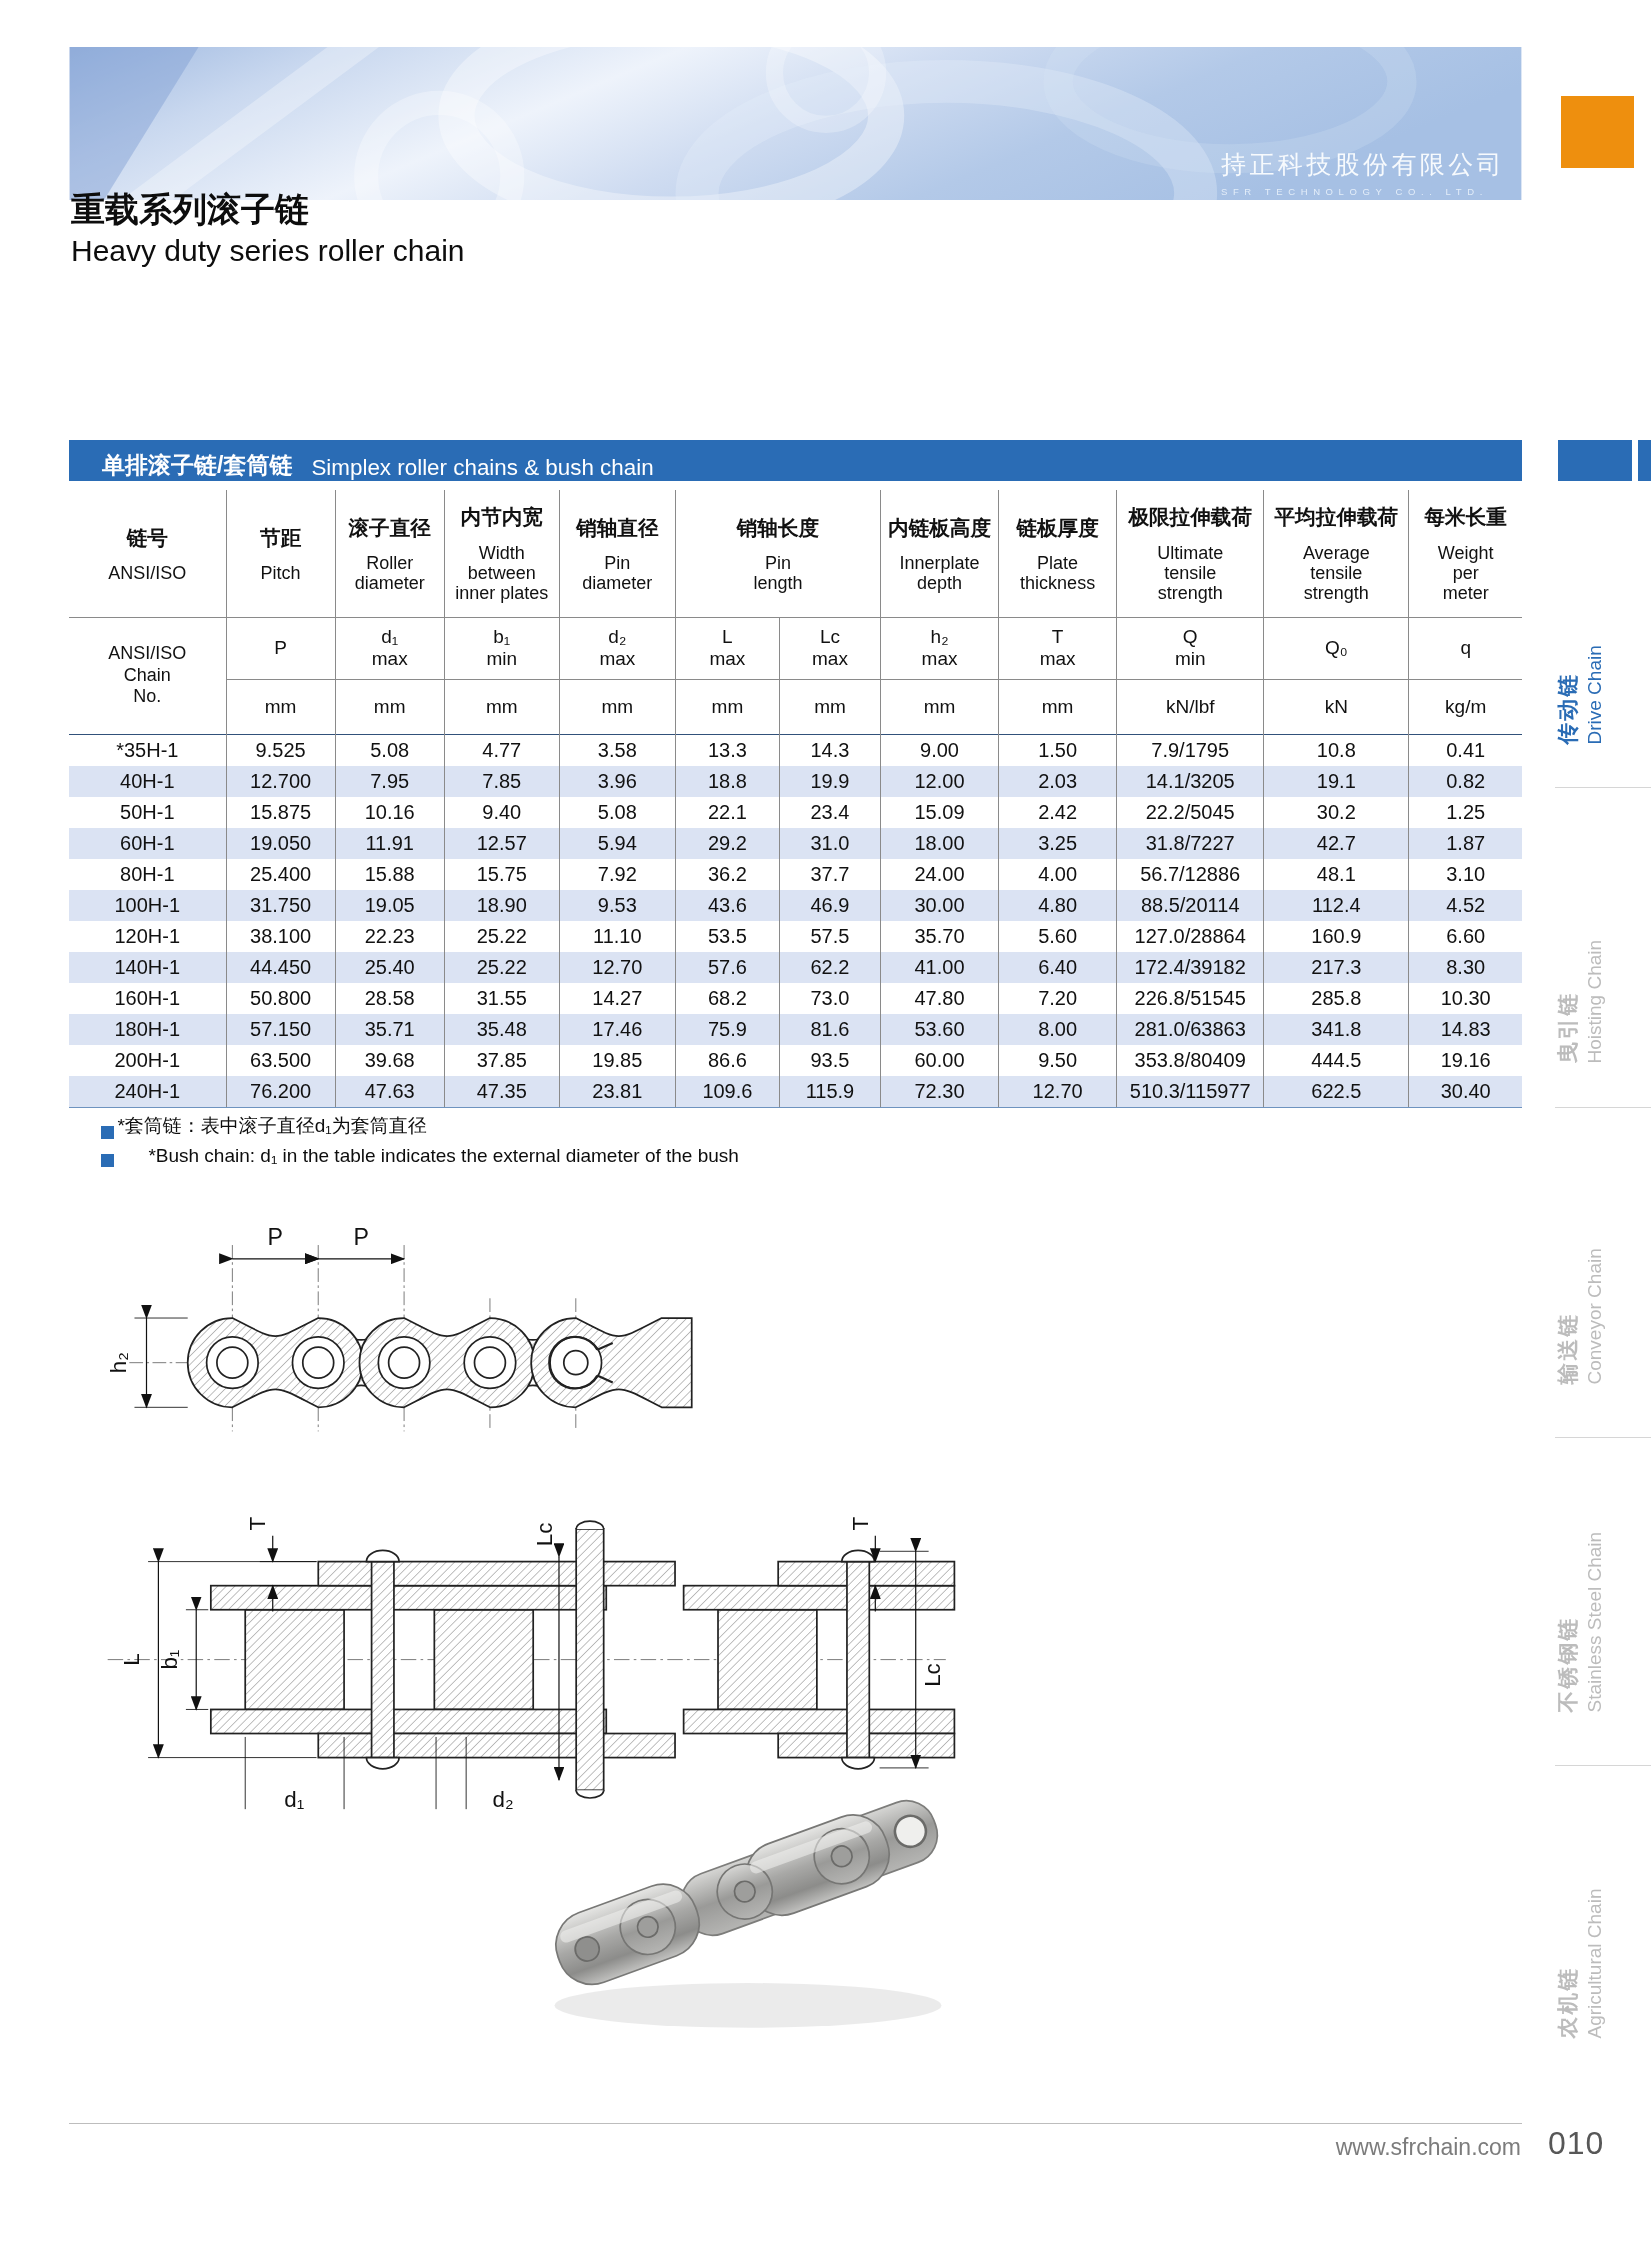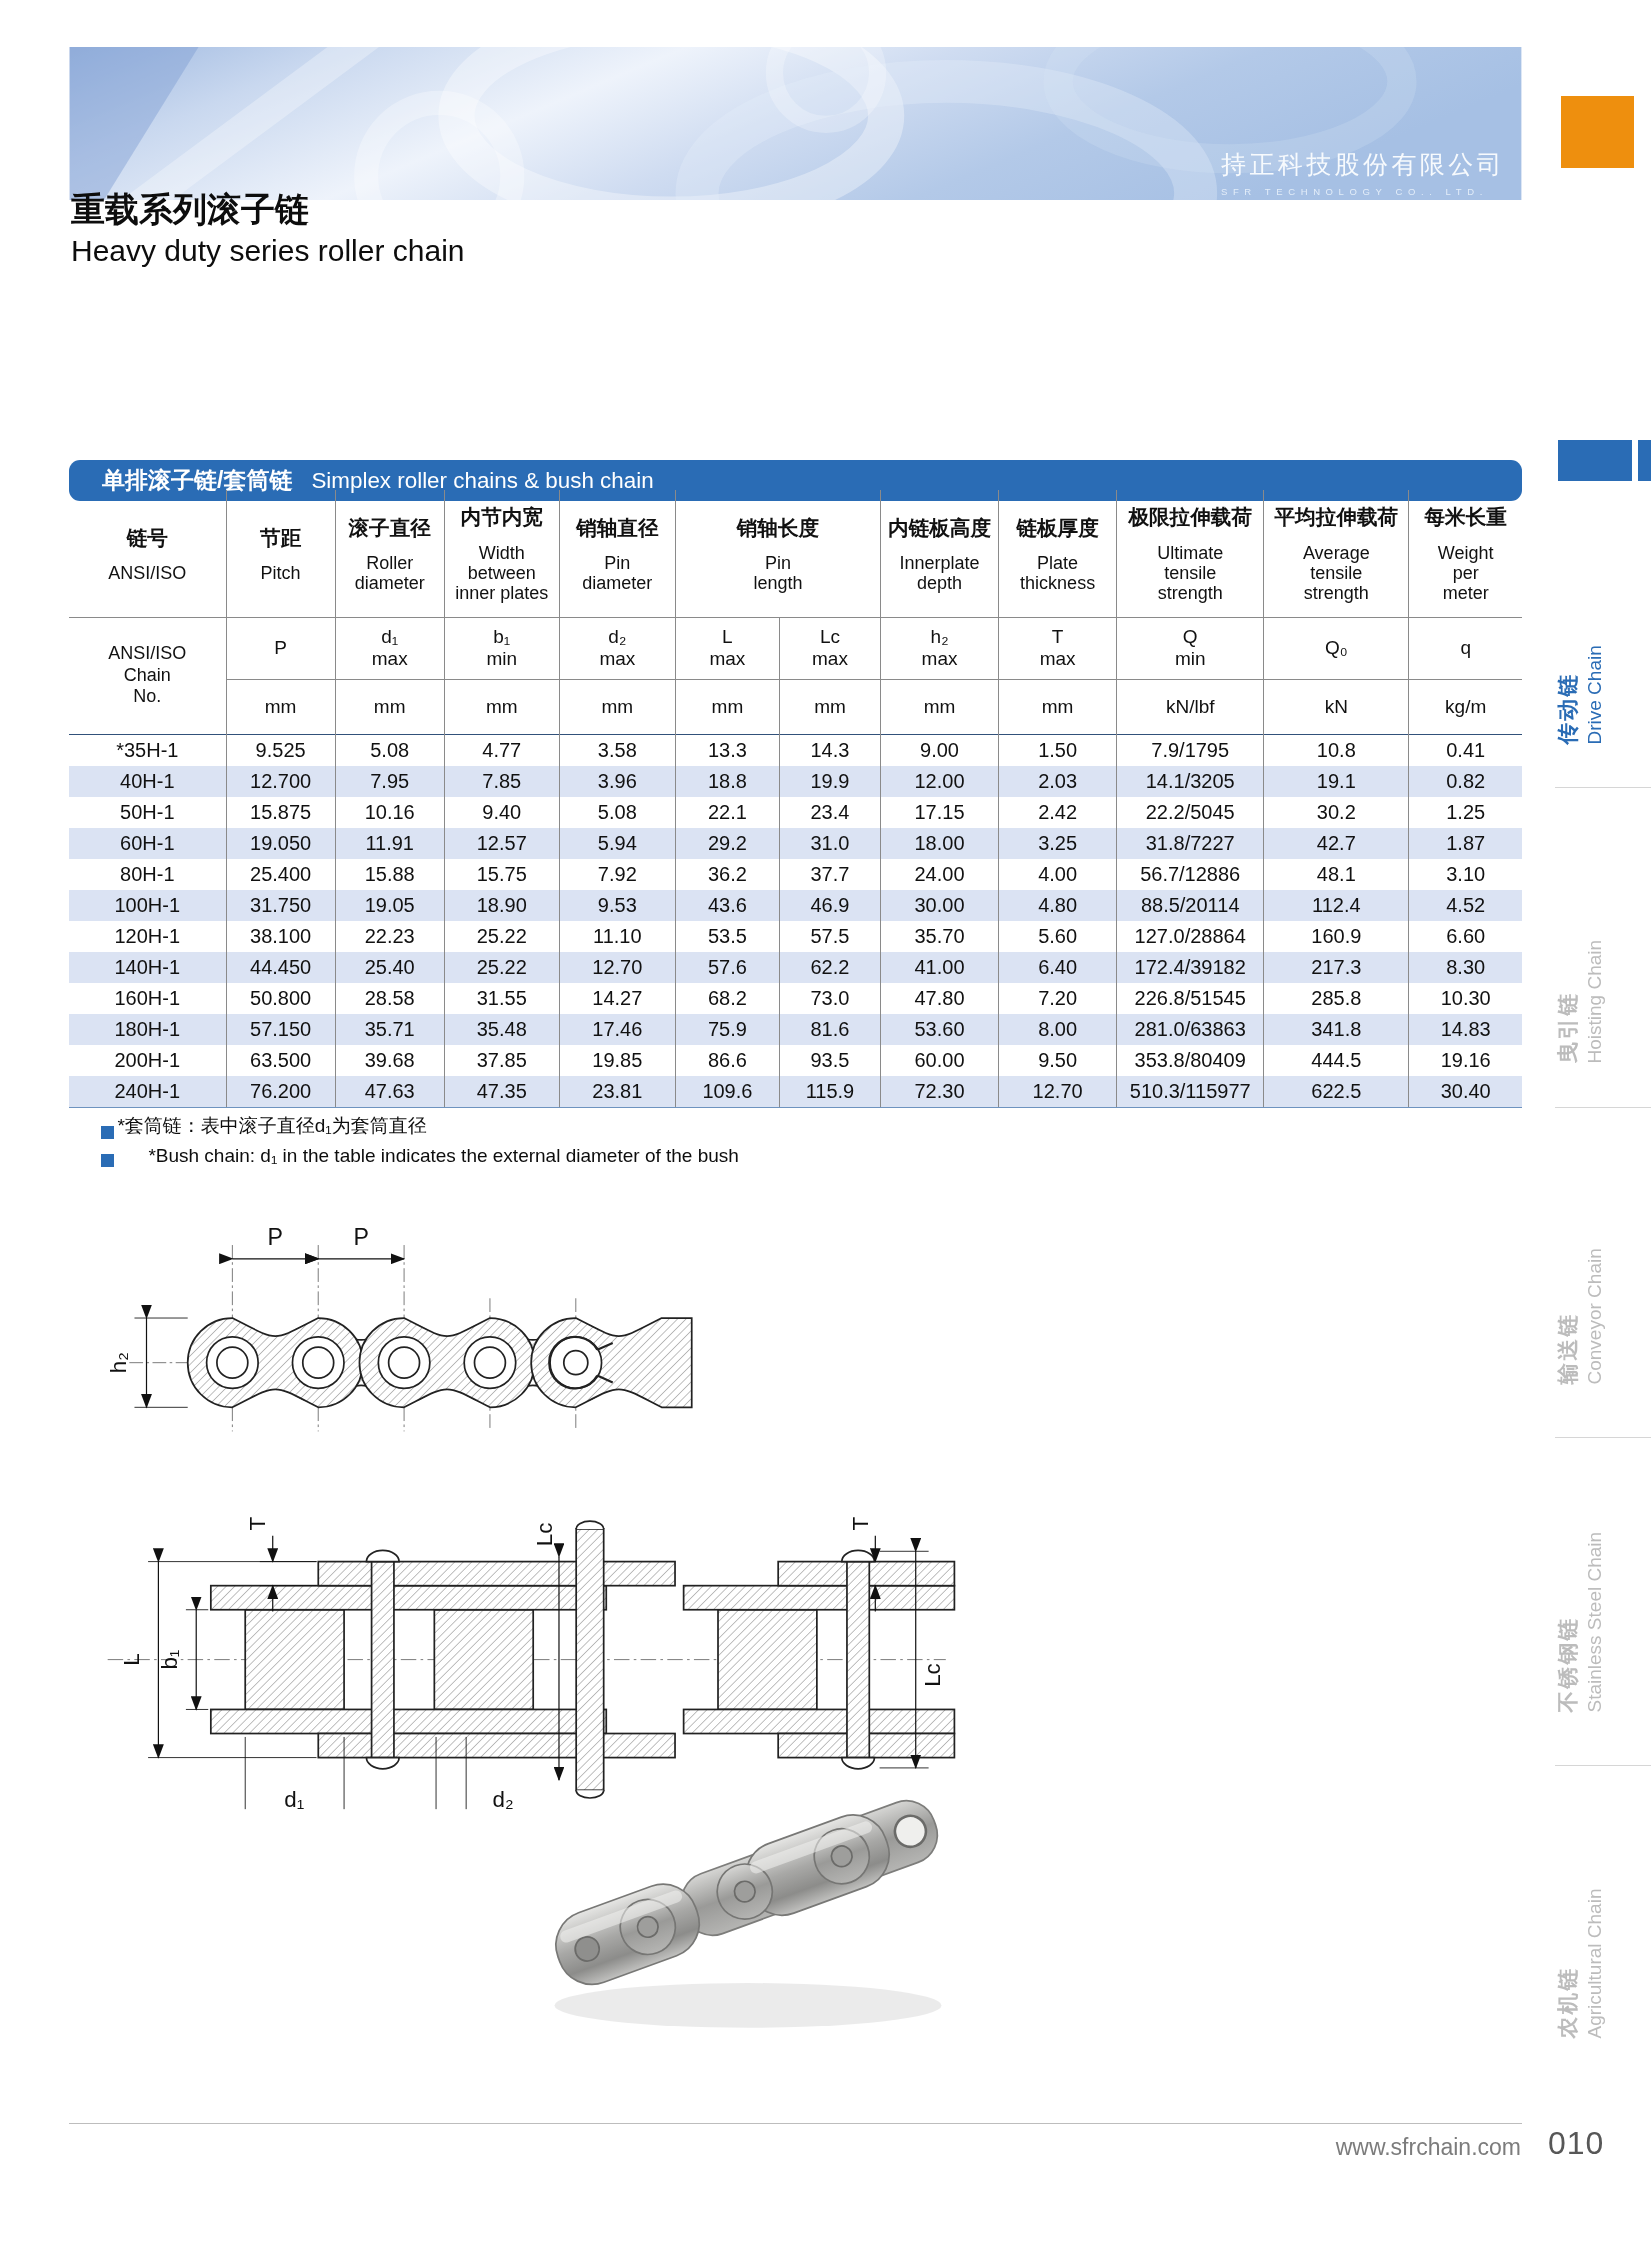--- a/index.html
+++ b/index.html
@@ -13,22 +13,22 @@
   .company { position:absolute; left:1152px; top:101px; width:297px; text-align:left; }
   .company .cn { font-size:25px; letter-spacing:3.4px; color:#f7fafd; font-weight:400; }
   .company .en { font-size:9.5px; letter-spacing:5.6px; color:#e3edf9; margin-top:5.2px; }
   .orange-block { position:absolute; left:1561px; top:96px; width:73px; height:72px; background:#ee8f0e; }
 
   
   .title-cn { position:absolute; left:71px; top:187px; font-size:34px; font-weight:700; color:#0d0d0d; }
   .title-en { position:absolute; left:71px; top:234px; font-size:30px; font-weight:500; color:#0d0d0d; }
 
   
-  .section-bar { position:absolute; left:69px; top:460px; width:1453px; height:41px; background:#2a6cb5;
-                 display:flex; align-items:center;border-radius:11px; }
+  .section-bar { position:absolute; left:69px; top:440px; width:1453px; height:41px; background:#2a6cb5;
+                 display:flex; align-items:flex-end; }
   .section-bar .cn { color:#fff; font-size:23px; font-weight:700; margin-left:33px; }
   .section-bar .en { color:#fff; font-size:22.4px; font-weight:400; margin-left:19px; }
   .side-tab  { position:absolute; left:1558px; top:440px; width:74px; height:41px; background:#2a6cb5; }
   .side-tab2 { position:absolute; left:1638px; top:440px; width:13.8px; height:41px; background:#2a6cb5; }
 
   
   .spec-table { position:absolute; left:69px; top:490px; }
   table { border-collapse:collapse; table-layout:fixed; width:1453px; }
   th, td { text-align:center; vertical-align:middle; white-space:pre-line; }
   th { font-weight:400; }
@@ -228,21 +228,21 @@
             <td>0.82</td>
           </tr>
           <tr>
             <td>50H-1</td>
             <td>15.875</td>
             <td>10.16</td>
             <td>9.40</td>
             <td>5.08</td>
             <td>22.1</td>
             <td>23.4</td>
-            <td>17.15</td>
+            <td>15.09</td>
             <td>2.42</td>
             <td>22.2/5045</td>
             <td>30.2</td>
             <td>1.25</td>
           </tr>
           <tr>
             <td>60H-1</td>
             <td>19.050</td>
             <td>11.91</td>
             <td>12.57</td>

